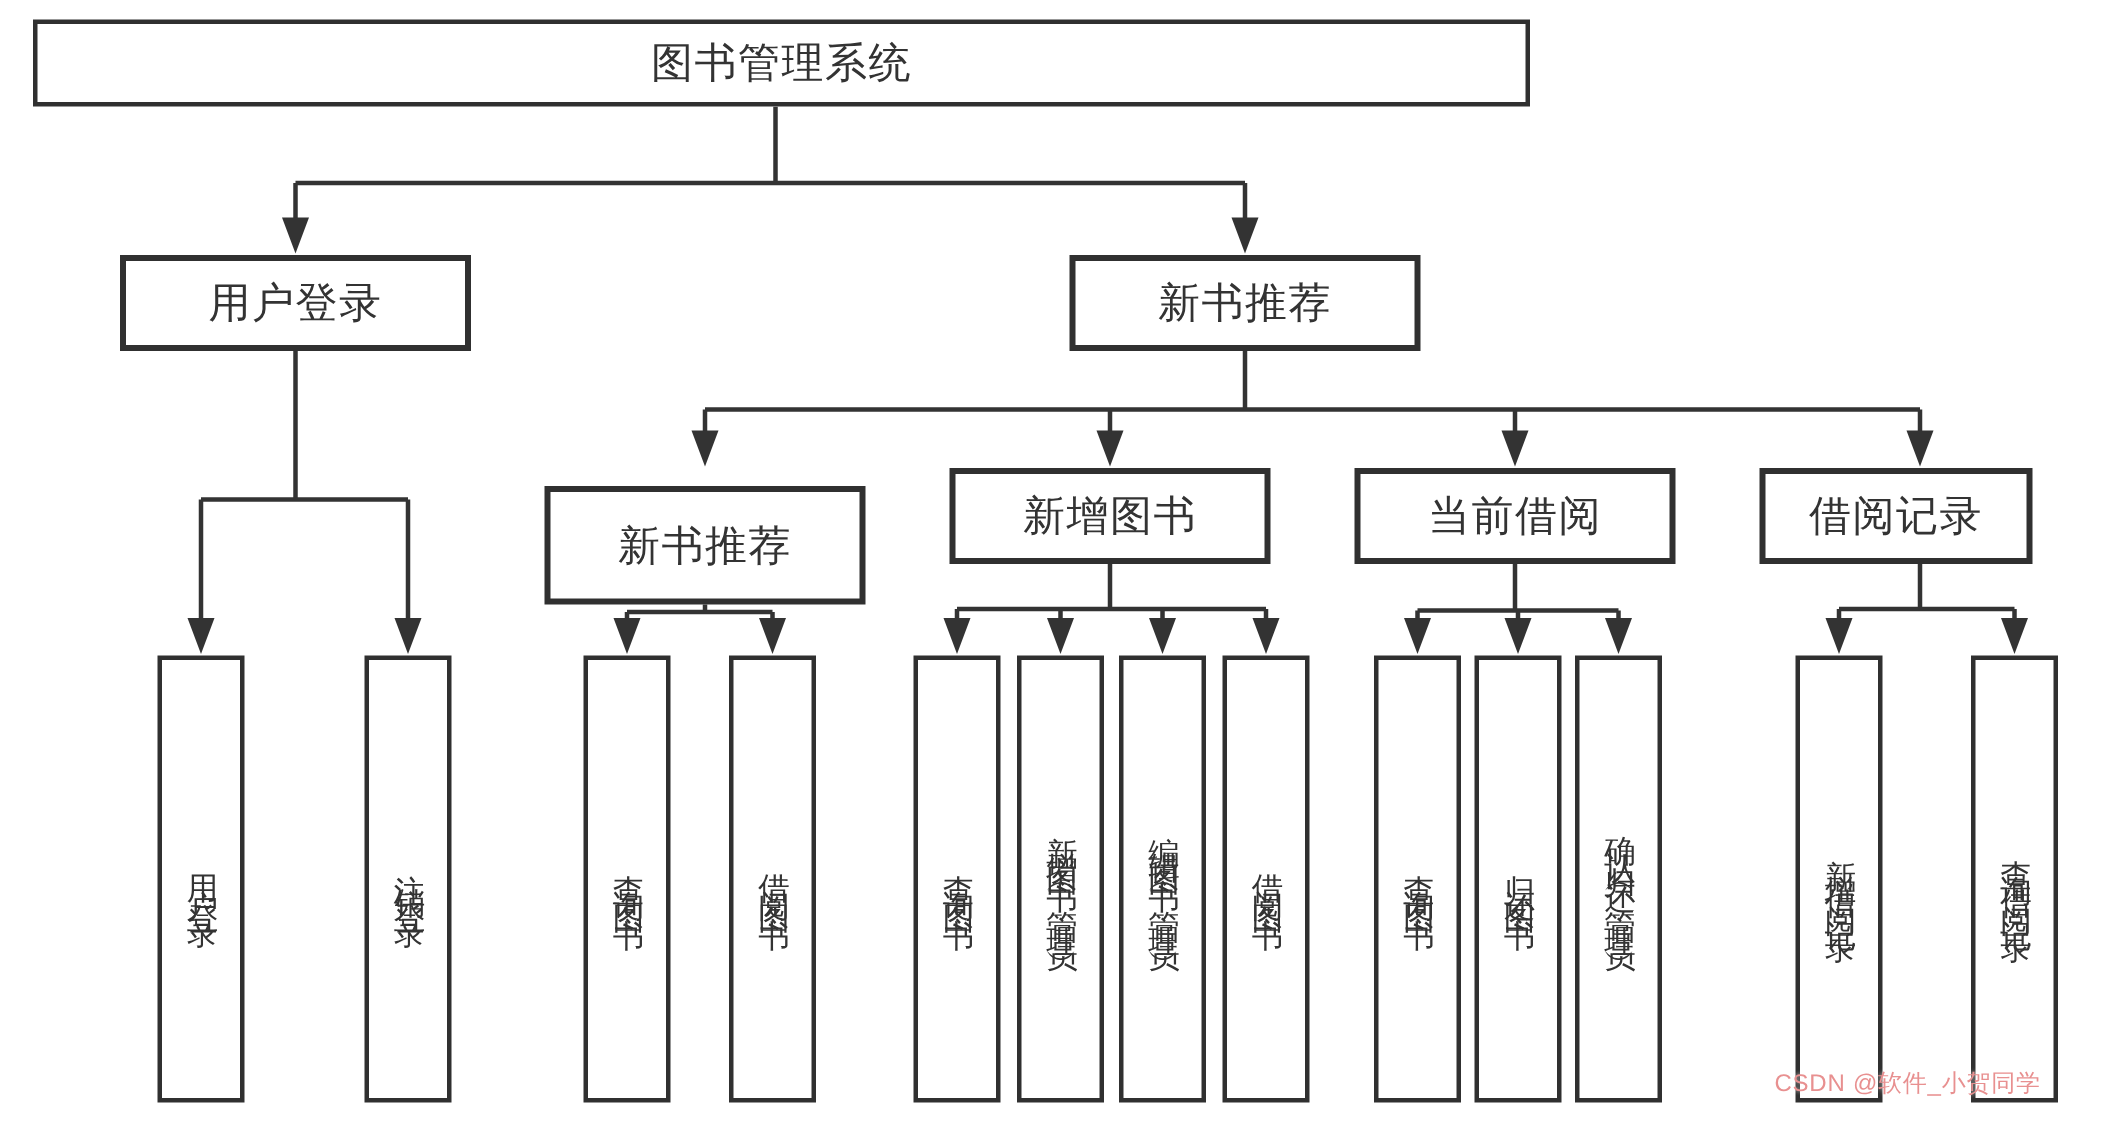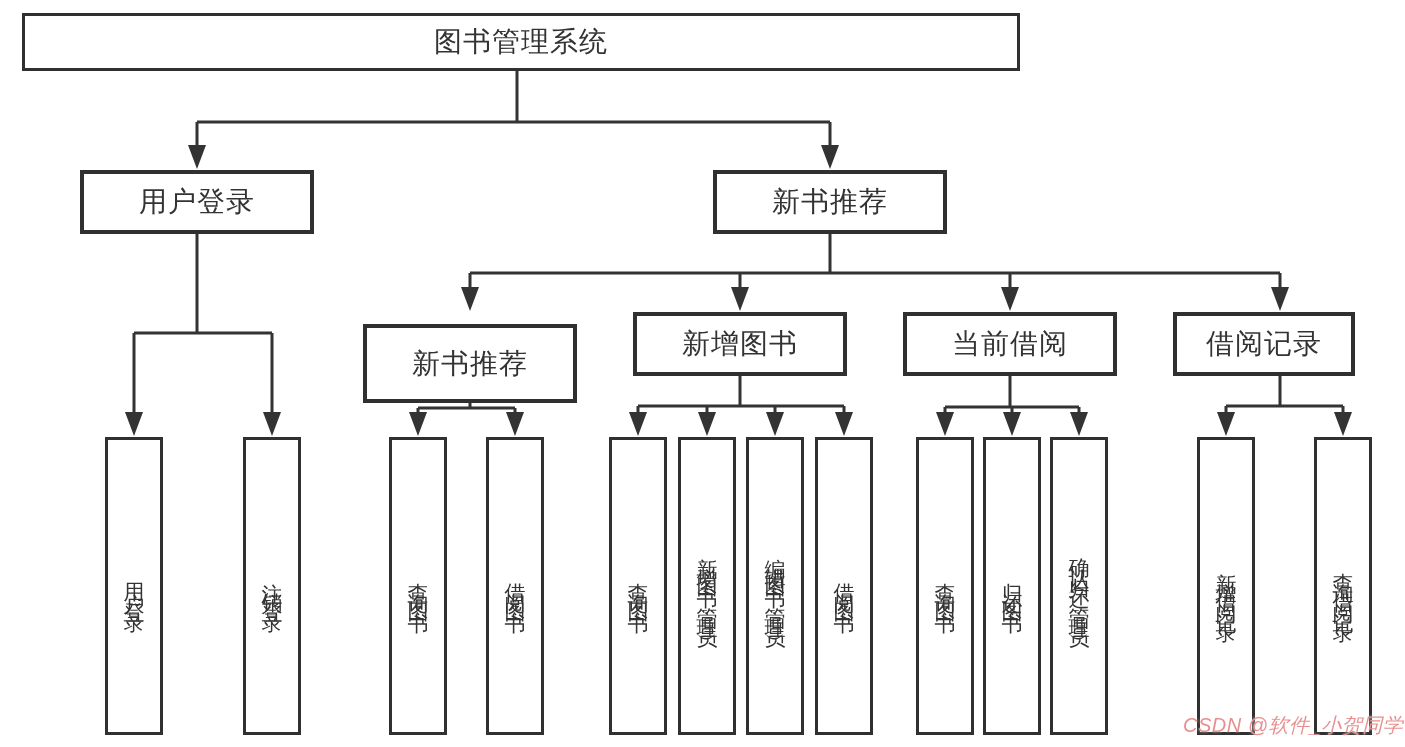--- a/index.html
+++ b/index.html
@@ -19,25 +19,24 @@
     color:var(--text,#333333);font-size:28px;letter-spacing:1px;
     z-index:2;
   }
   .lvl{border-width:4px;}
   .vbox{
     writing-mode:vertical-rl;text-orientation:mixed;
     letter-spacing:10px;font-size:21px;padding:4px 0;
   }
   .watermark{
     position:absolute;left:1183px;top:712px;z-index:6;
-    font-size:20px;letter-spacing:0.5px;
+    font-size:16px;letter-spacing:0.5px;
     color:var(--watermark,#e89090);
     text-shadow:0 0 3px rgba(255,255,255,0.75);
     white-space:nowrap;
-    font-style:italic;
   }
 </style>
 </head>
 <body>
 
 <div class="stage">
 
   <svg class="connectors" viewBox="0 0 1405 747" xmlns="http://www.w3.org/2000/svg">
     <path class="connector-path" d="
       M517,71V122 M197,122H830 M197,122V150 M830,122V150

